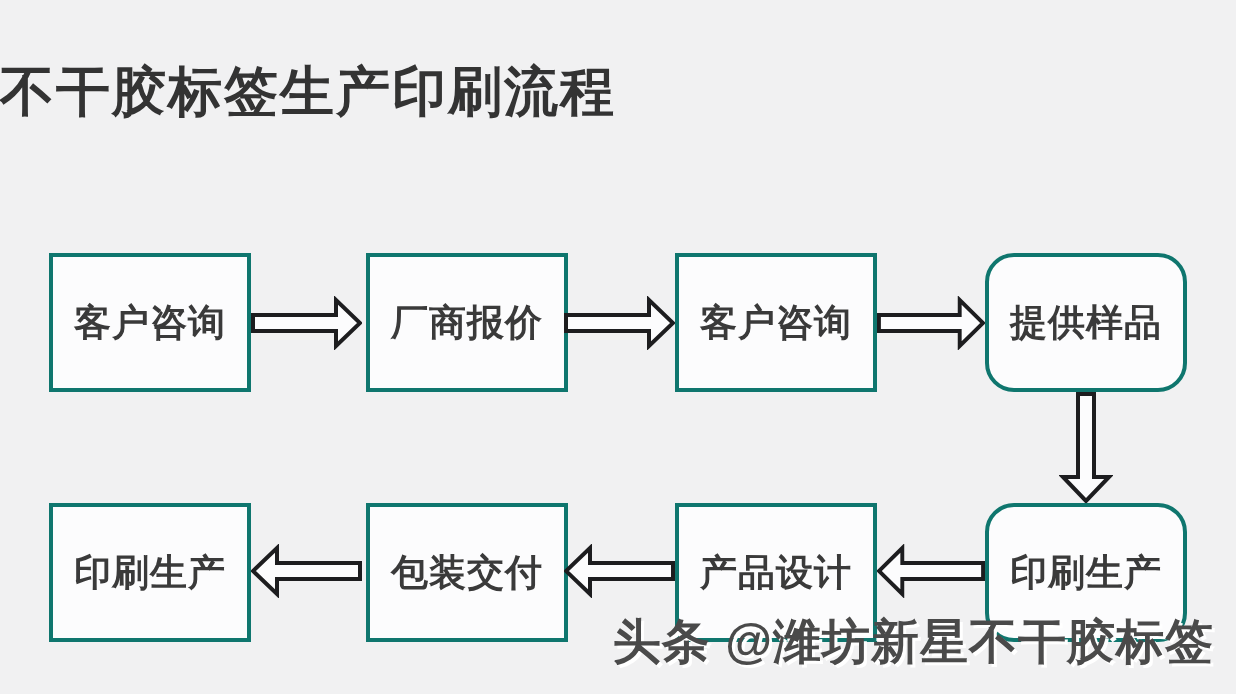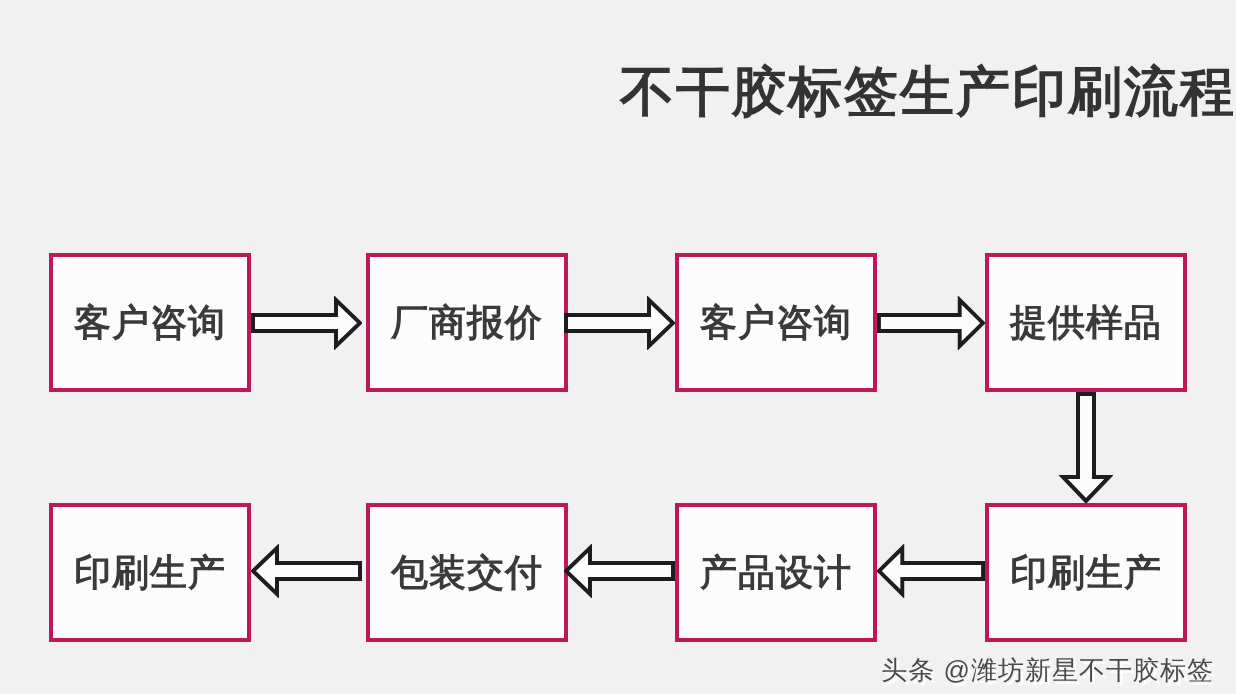--- a/index.html
+++ b/index.html
@@ -12,64 +12,64 @@
     width: 1236px;
     height: 694px;
     background: #f1f1f2;
     overflow: hidden;
   }
   .diagram-title {
     position: absolute;
     top: 56px;
     left: 0;
     width: 100%;
-    text-align: right;
+    text-align: left;
     font-size: 54px;
     font-weight: 800;
     letter-spacing: 2px;
     color: #333333;
   }
   .flow-box {
     position: absolute;
     width: 202px;
     height: 139px;
     box-sizing: border-box;
     background: #fcfcfd;
-    border: 4px solid #be185d;
+    border: 4px solid #0f766e;
     display: flex;
     align-items: center;
     justify-content: center;
     font-size: 37px;
     font-weight: 700;
     letter-spacing: 1px;
     color: #3a3a3a;
     white-space: nowrap;
   }
   .r1 { top: 253px; }
   .r2 { top: 503px; }
   .c1 { left: 49px; }
   .c2 { left: 366px; }
   .c3 { left: 675px; }
-  .c4 { left: 985px; }
+  .c4 { left: 985px; border-radius: 29px; }
   .arrow {
     position: absolute;
     display: block;
   }
   .arrow polygon {
     fill: #fcfcfd;
     stroke: #1d1d1f;
     stroke-width: 4;
     stroke-linejoin: miter;
   }
   .watermark {
     position: absolute;
     right: 22px;
-    bottom: 6px;
-    font-size: 26px;
-    font-weight: 400;
+    bottom: 20px;
+    font-size: 48px;
+    font-weight: 700;
     letter-spacing: 1px;
     color: #4a4a4a;
     text-shadow: 3px 3px 0 #ffffff;
     white-space: nowrap;
     z-index: 5;
   }
 </style>
 </head>
 <body>
 

